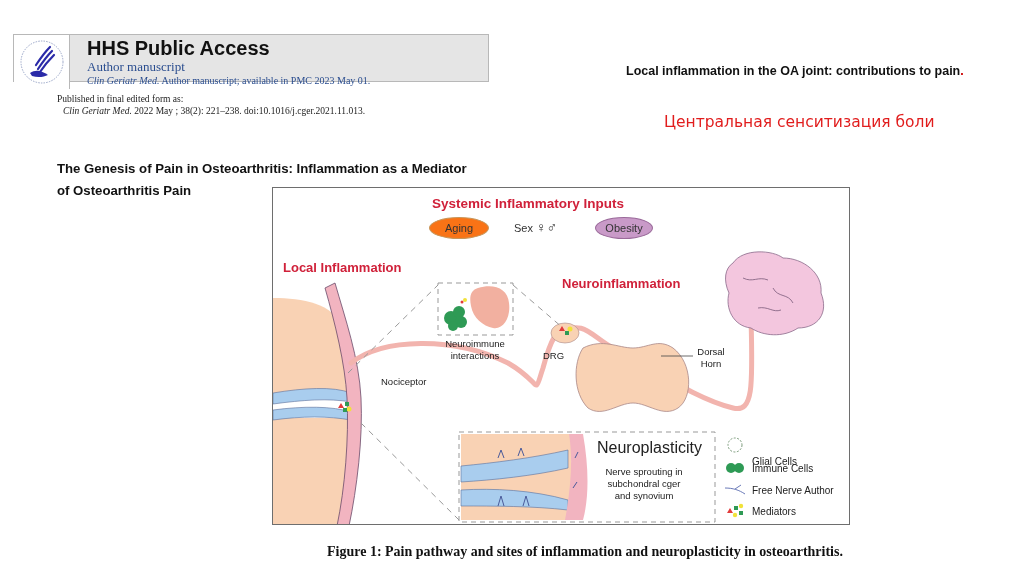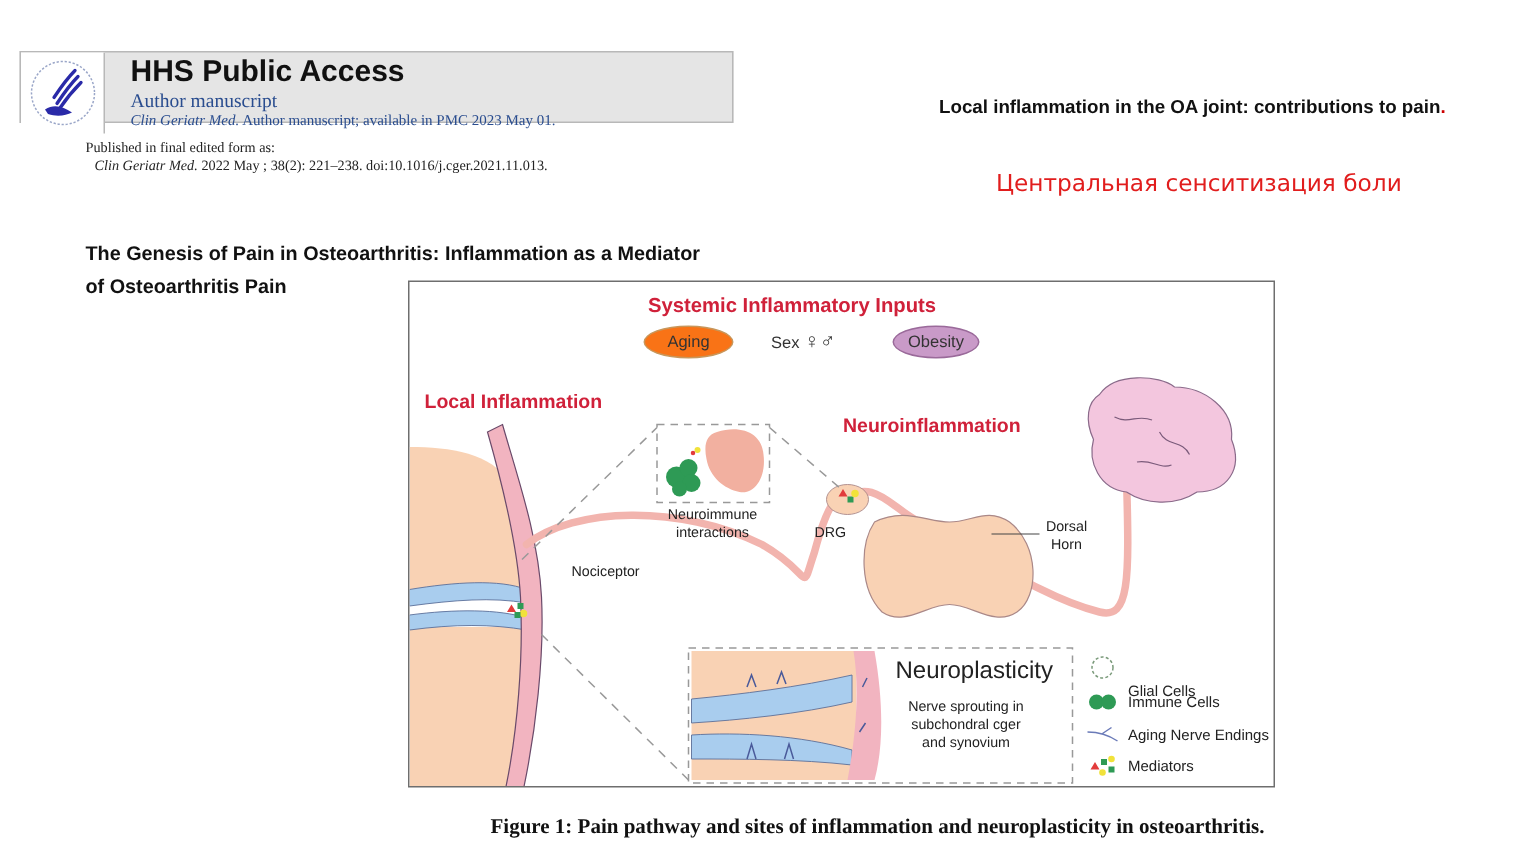--- a/index.html
+++ b/index.html
@@ -152,17 +152,17 @@
 
   <div class="fig-text" style="left:324px;top:251px;font-size:16px;color:#222;">Neuroplasticity</div>
   <div class="fig-text sm" style="left:316px;top:278px;width:110px;">
     <div>Nerve sprouting in</div>
     <div>subchondral cger</div>
     <div>and synovium</div>
   </div>
 
   <div class="fig-text legend-lbl" style="left:479px;top:254px;margin-top:14px;">Glial Cells</div>
   <div class="fig-text legend-lbl" style="left:479px;top:275px;">Immune Cells</div>
-  <div class="fig-text legend-lbl" style="left:479px;top:297px;">Aging Nerve Endings</div>
+  <div class="fig-text legend-lbl" style="left:479px;top:297px;">Free Nerve Author</div>
   <div class="fig-text legend-lbl" style="left:479px;top:318px;">Mediators</div>
 </div>
 
 <div class="caption">Figure 1: Pain pathway and sites of inflammation and neuroplasticity in osteoarthritis.</div>
 
 </body></html>

